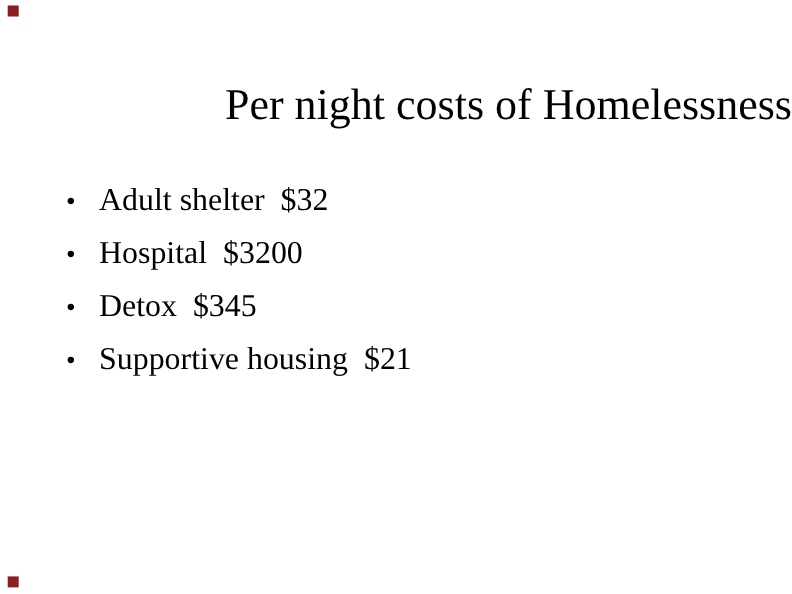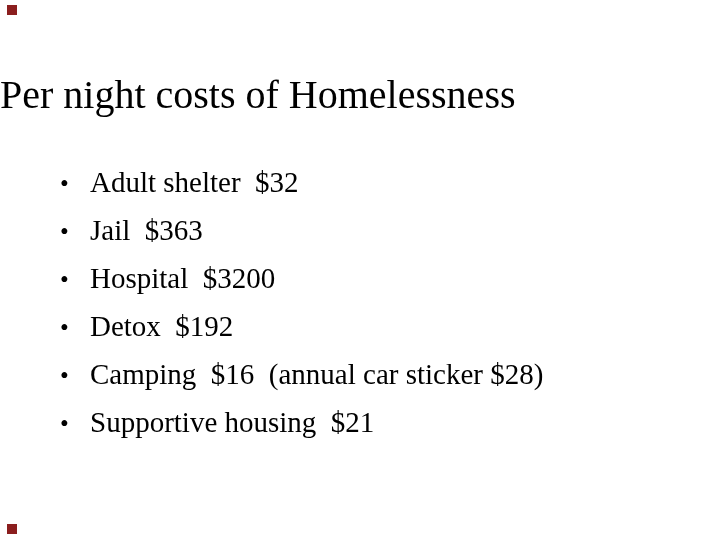--- a/index.html
+++ b/index.html
@@ -22,21 +22,21 @@
     height: 10px;
   }
   .corner-marker.top-left   { left: 7px; top: 5px; }
   .corner-marker.bottom-left{ left: 7px; bottom: 6px; }
   .title {
     position: absolute;
     top: 72px;
     left: 0;
     width: 720px;
     margin: 0;
-    text-align: left;
+    text-align: right;
     font-size: 40px;
     font-weight: normal;
     line-height: 1.15;
     white-space: pre;
   }
   .bullets {
     position: absolute;
     top: 159px;
     left: 60px;
     margin: 0;
@@ -65,20 +65,18 @@
 
 <div class="slide" style="background: rgb(255, 255, 255); color: rgb(0, 0, 0);">
 
   <div class="corner-marker top-left" style="background: rgb(139, 30, 30);"></div>
   <div class="corner-marker bottom-left" style="background: rgb(139, 30, 30);"></div>
 
   <h1 class="title">Per night costs of Homelessness</h1>
 
   <ul class="bullets">
     <li><span class="bullet">•</span><span class="txt">Adult shelter  $32</span></li>
-    <li><span class="bullet">•</span><span class="txt">Jail  $363</span></li>
     <li><span class="bullet">•</span><span class="txt">Hospital  $3200</span></li>
-    <li><span class="bullet">•</span><span class="txt">Detox  $192</span></li>
-    <li><span class="bullet">•</span><span class="txt">Camping  $16  (annual car sticker $28)</span></li>
+    <li><span class="bullet">•</span><span class="txt">Detox  $345</span></li>
     <li><span class="bullet">•</span><span class="txt">Supportive housing  $21</span></li>
   </ul>
 
 </div>
 
 </body></html>

